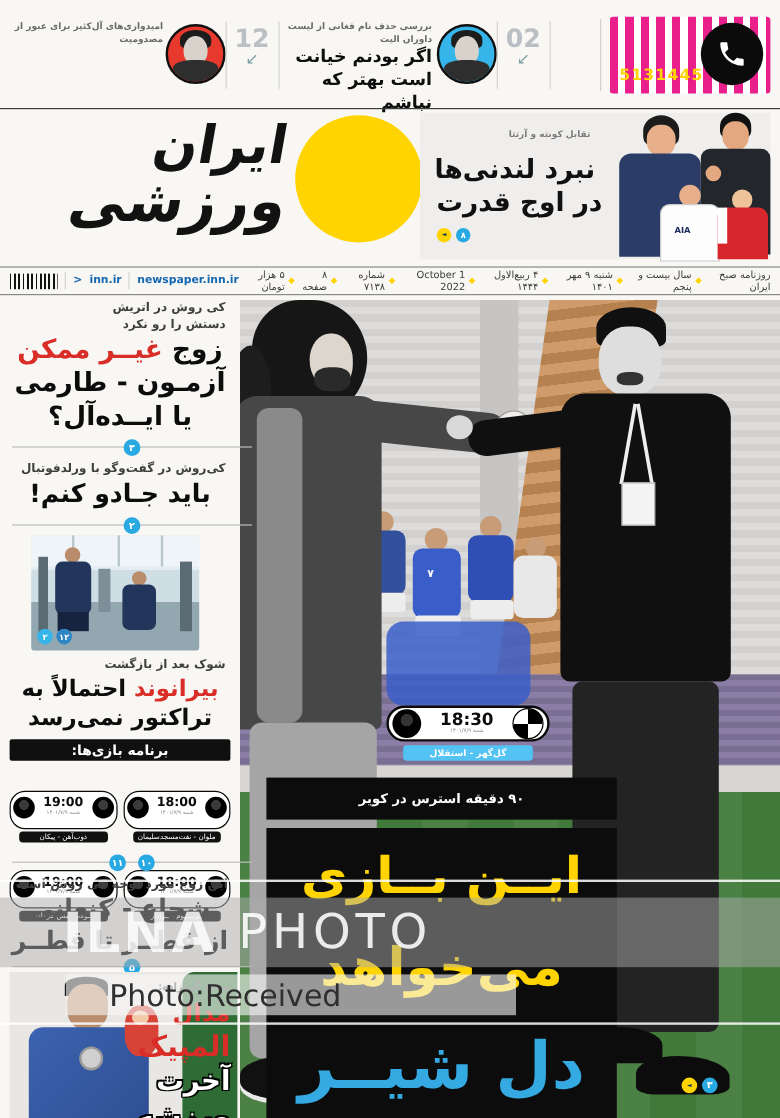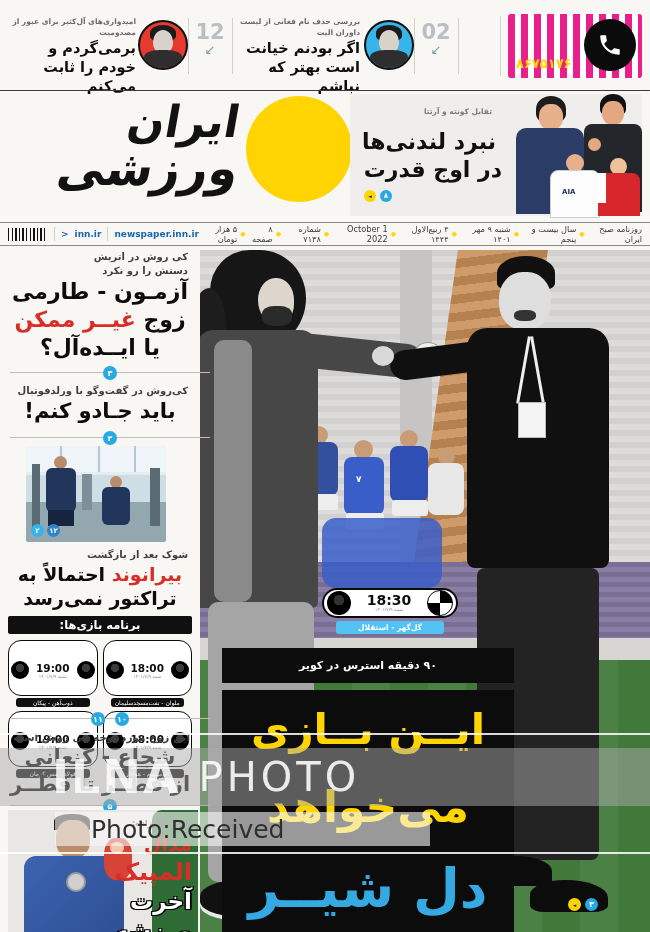--- a/index.html
+++ b/index.html
@@ -42,21 +42,21 @@
   .site{font-size:9px;font-weight:bold;color:#1668b0;}
   .barcode{width:40px;height:13px;background:repeating-linear-gradient(90deg,#111 0 1.5px,transparent 1.5px 3.6px);}
 
   
   .lk{font-size:10px;font-weight:bold;color:#3f3f3f;line-height:1.35;text-align:right;}
   .lh1{font-size:22px;font-weight:900;color:#0c0c0c;line-height:1.28;}
   .red{color:#d92d27;}
   .divline{border-top:1px solid #bdbdbd;position:relative;}
   .divdot{position:absolute;left:50%;top:-7px;transform:translateX(-50%);width:14px;height:14px;border-radius:50%;background:#29a9e1;color:#fff;font-size:8px;font-weight:900;display:flex;align-items:center;justify-content:center;}
   .schedbar{background:#101010;color:#fff;font-size:11.5px;font-weight:900;border-radius:2px;line-height:18px;}
-  .caps{background:#fff;border:1.5px solid #0b0b0b;border-radius:13px;height:22px;display:flex;align-items:flex-end;justify-content:space-between;padding:16px 2px;}
+  .caps{background:#fff;border:1.5px solid #0b0b0b;border-radius:13px;height:22px;display:flex;align-items:flex-start;justify-content:space-between;padding:4px 2px;margin-top:19px;}
   .clogo{width:18px;height:18px;border-radius:50%;background:radial-gradient(circle at 50% 38%,#3a3a3a 0 28%,#000 30%);}
   .ctime{font-size:10.5px;font-weight:900;color:#0d0d0d;line-height:1;}
   .cdate{font-size:4.5px;color:#8a8a8a;line-height:1.2;}
   .clabel{background:#101010;color:#fff;font-size:6px;border-radius:3px;height:9px;line-height:9px;margin:2px 8px 0;}
   .outline-w{color:#fff;text-shadow:-1.3px -1.3px 0 #000,1.3px -1.3px 0 #000,-1.3px 1.3px 0 #000,1.3px 1.3px 0 #000;}
 
   
   .panel{overflow:hidden;background:#dcdad8;}
   .stands{background:#dedcda;background-image:repeating-linear-gradient(180deg,rgba(0,0,0,.05) 0 6px,transparent 6px 12px);}
   .pillar{background:#c7c5c3;}
@@ -86,21 +86,20 @@
   .hero{background:#e9e7e3;overflow:hidden;}
 </style>
 </head>
 <body>
 
 <div class="page">
 
   <div class="abs rtl" style="left:0;top:10px;width:580px;height:76px;">
     <div class="abs rtl" style="left:12px;top:6px;width:124px;">
       <div class="kick">امیدواری‌های آل‌کثیر برای عبور از مصدومیت</div>
-      <div class="tb-head">برمی‌گردم و خودم را ثابت می‌کنم</div>
     </div>
     <div class="abs mug" style="left:138px;top:10px;width:46px;height:46px;background:#e8392e;">
       <div class="hair"></div>
       <div class="face"></div>
       <div class="sh"></div>
     </div>
     <div class="abs vline" style="left:188px;top:8px;height:56px;"></div>
     <div class="abs c" style="left:192px;top:12px;width:36px;">
       <div class="pbox">12</div>
       <div class="parrow">↙</div>
@@ -121,21 +120,21 @@
       <div class="parrow">↙</div>
     </div>
     <div class="abs vline" style="left:458px;top:8px;height:56px;"></div>
     <div class="abs vline" style="left:500px;top:6px;height:60px;"></div>
     <div class="abs phone-box" style="left:508px;top:4px;width:134px;height:64px;">
       <div class="phone-circ">
         <svg width="26" height="26" viewBox="0 0 24 24">
             <path d="M6.6 10.8c1.4 2.8 3.8 5.1 6.6 6.6l2.2-2.2c.3-.3.7-.4 1-.2 1.1.4 2.3.6 3.6.6.6 0 1 .4 1 1V20c0 .6-.4 1-1 1C10.6 21 3 13.4 3 4c0-.6.4-1 1-1h3.5c.6 0 1 .4 1 1 0 1.2.2 2.4.6 3.6.1.3 0 .7-.2 1l-2.3 2.2z" fill="#fff"></path>
           </svg>
       </div>
-      <div class="phone-num">۸۶۷۵۱۷۶</div>
+      <div class="phone-num">5131445</div>
     </div>
   </div>
 
   <div class="abs rule" style="left:0;top:90px;width:650px;"></div>
 
   <div class="abs logo-t" style="left:128px;top:96px;font-size:44px;">ایران</div>
   <div class="abs logo-t" style="left:58px;top:140px;font-size:48px;">ورزشی</div>
   <div class="abs ycirc" style="left:246px;top:96px;width:106px;height:106px;"></div>
 
   <div class="abs lead dots" style="left:350px;top:94px;width:292px;height:122px;">
@@ -278,22 +277,22 @@
       <span class="badge bb" style="width:13px;height:13px;font-size:8px;">۳</span>
     </div>
   </div>
 
   <div class="abs" style="left:0;top:250px;width:200px;height:682px;">
     <div class="abs rtl lk" style="right:12px;left:12px;top:0;">
       <div>کی روش در اتریش</div>
       <div>دستش را رو نکرد</div>
     </div>
     <div class="abs rtl lh1 c" style="right:8px;left:8px;top:28px;">
+      <div><span>زوج </span><span class="red">غیــر ممکن</span></div>
       <div>آزمـون - طارمی</div>
-      <div><span>زوج </span><span class="red">غیــر ممکن</span></div>
       <div>یا ایــده‌آل؟</div>
     </div>
     <div class="abs divline" style="left:10px;right:10px;top:122px;">
       <div class="divdot">۳</div>
     </div>
     <div class="abs rtl lk" style="right:12px;left:12px;top:134px;">کی‌روش در گفت‌وگو با ورلدفوتبال</div>
     <div class="abs rtl lh1 c" style="right:8px;left:8px;top:148px;font-size:21px;">باید جـادو کنم!</div>
     <div class="abs divline" style="left:10px;right:10px;top:186px;">
       <div class="divdot">۲</div>
     </div>

